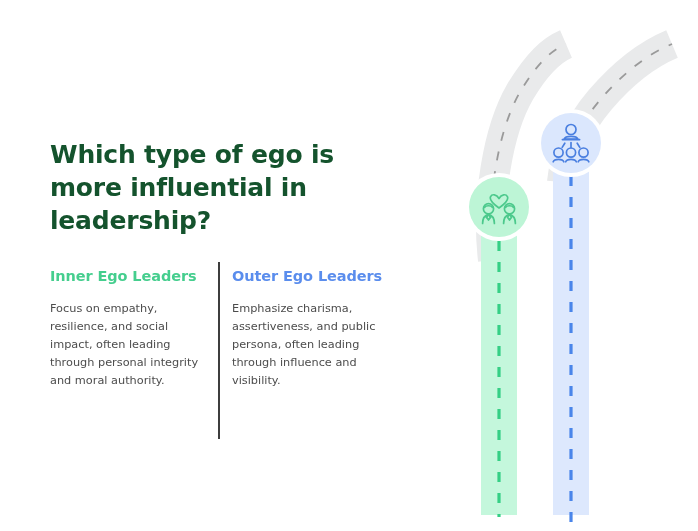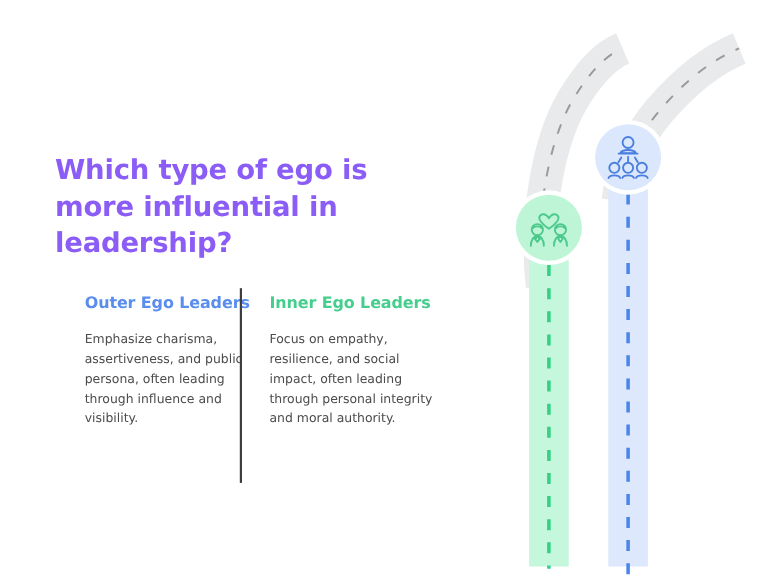--- a/index.html
+++ b/index.html
@@ -24,21 +24,21 @@
   
   #headline {
     position: absolute;
     left: 50px;
     top: 138px;
     width: 330px;
     font-family: "DejaVu Sans", sans-serif;
     font-size: 25px;
     line-height: 33px;
     font-weight: bold;
-    color: #8b5cf6;
+    color: #14532d;
     letter-spacing: -0.2px;
   }
 
   #columns {
     position: absolute;
     left: 50px;
     top: 266px;
     width: 360px;
     display: flex;
     align-items: stretch;
@@ -94,28 +94,28 @@
 </style>
 </head>
 <body>
 
 <div id="slide">
 
   <div id="headline">Which type of ego is more influential in leadership?</div>
 
   <div id="columns">
 
+    <div class="col left">
+      <p class="col-heading green">Inner Ego Leaders</p>
+      <p class="col-body">Focus on empathy, resilience, and social impact, often leading through personal integrity and moral authority.</p>
+    </div>
+
     <div class="col right">
       <p class="col-heading blue">Outer Ego Leaders</p>
       <p class="col-body">Emphasize charisma, assertiveness, and public persona, often leading through influence and visibility.</p>
-    </div>
-
-    <div class="col left">
-      <p class="col-heading green">Inner Ego Leaders</p>
-      <p class="col-body">Focus on empathy, resilience, and social impact, often leading through personal integrity and moral authority.</p>
     </div>
 
   </div>
 
   <div id="column-divider"></div>
 
   <div id="graphic">
     <svg width="258" height="531" viewBox="0 0 258 531" xmlns="http://www.w3.org/2000/svg">
 
       <g>

